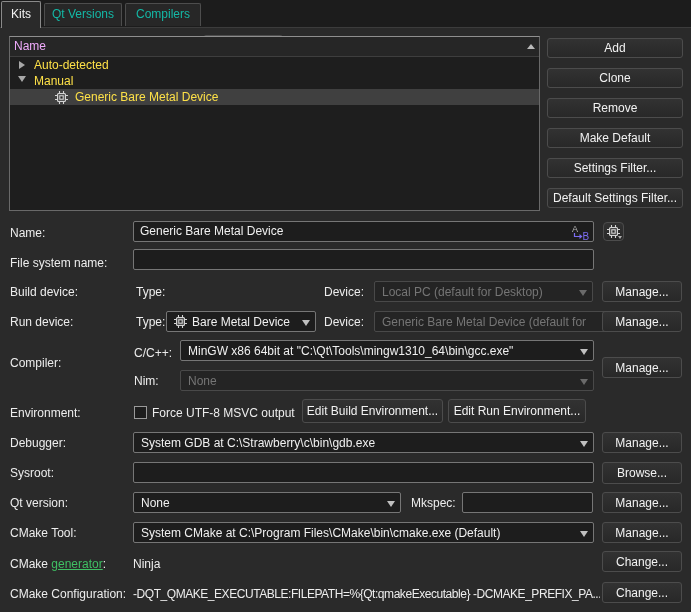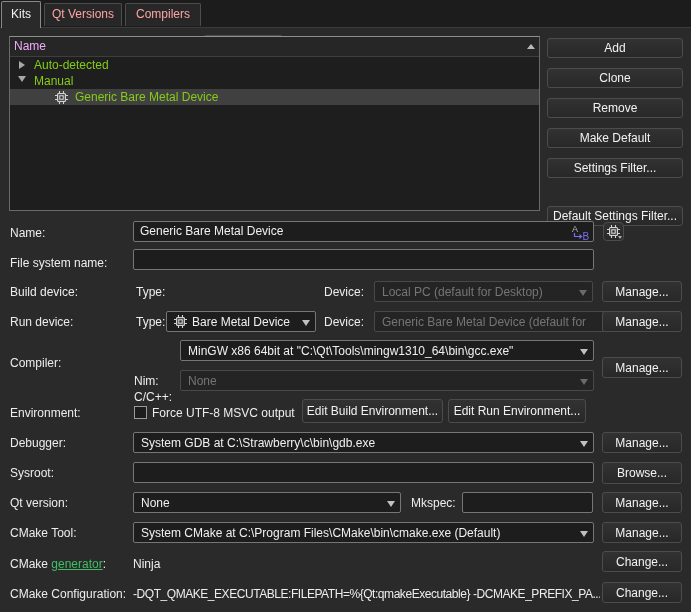--- a/index.html
+++ b/index.html
@@ -1,29 +1,29 @@
 <!DOCTYPE html>
 <html><head>
 <meta charset="utf-8">
 <style>
 * { margin:0; padding:0; box-sizing:border-box; }
 html,body { width:691px; height:612px; background:#1c1c1c; overflow:hidden; }
 #app { position:relative; width:691px; height:612px; font-family:"Liberation Sans", sans-serif; font-size:12px; color:#ededed; background:#1c1c1c; }
 .abs { position:absolute; }
 #pane { left:0; top:28px; width:691px; height:584px; background:#2a2a2a; }
 #paneline { left:0; top:27px; width:691px; height:1px; background:#3c3c3c; }
-.tab { top:3px; height:23px; background:#272727; border:1px solid #4d4d4d; border-bottom:none; border-radius:2px 2px 0 0; color:#fca5a5; text-align:center; line-height:20px; }
+.tab { top:3px; height:23px; background:#272727; border:1px solid #4d4d4d; border-bottom:none; border-radius:2px 2px 0 0; color:#14b8a6; text-align:center; line-height:20px; }
 #tabactive { left:1px; top:1px; width:40px; height:27px; background:#2a2a2a; border:1px solid #8a8a8a; border-bottom:none; border-radius:2px 2px 0 0; text-align:center; line-height:24px; color:#f2f2f2; z-index:5; }
 #tree { left:9px; top:36px; width:531px; height:175px; background:#1e1e1e; border:1px solid #696969; border-top-color:#8f8f8f; }
 #treehdr { left:0; top:0; width:529px; height:20px; background:#262626; border-bottom:1px solid #3e3e3e; line-height:18px; padding-left:4px; color:#f0abfc; }
 .tri-r { width:0; height:0; border-left:6px solid #a8a8a8; border-top:4px solid transparent; border-bottom:4px solid transparent; }
 .tri-d { width:0; height:0; border-top:6px solid #a8a8a8; border-left:4px solid transparent; border-right:4px solid transparent; }
 .tri-u { width:0; height:0; border-bottom:5px solid #b9b9b9; border-left:4px solid transparent; border-right:4px solid transparent; }
 #selrow { left:0; top:52px; width:529px; height:16px; background:#404040; }
-.trow { height:16px; line-height:16px; color:#84cc16; }
+.trow { height:16px; line-height:16px; color:#fde047; }
 .btn { background:linear-gradient(#323232,#282828); border:1px solid #4c4c4c; border-radius:3px; color:#f2f2f2; text-align:right; display:flex; align-items:center; justify-content:center; }
 .input { border-radius:2px; background:#1d1d1d; border:1px solid #767676; color:#f0f0f0; line-height:19px; padding-left:6px; overflow:hidden; white-space:nowrap; }
 .combo { border-radius:2px; background:#1d1d1d; border:1px solid #767676; color:#f0f0f0; display:flex; align-items:center; padding-left:7px; overflow:hidden; white-space:nowrap; }
 .combo .arr { position:absolute; right:5px; top:8px; }
 .dis { background:#242424; border-color:#494949; color:#757575; }
 .dis .arr { border-top-color:#6a6a6a; }
 .lbl { line-height:14px; white-space:nowrap; }
 .green { color:#3fbf63; text-decoration:underline; }
 </style>
 </head>
@@ -54,21 +54,21 @@
       </svg>
     </div>
     <div class="abs trow" style="left:65px;top:52px;">Generic Bare Metal Device</div>
   </div>
 
   <div class="abs btn" style="left:547px;top:38px;width:136px;height:20px;">Add</div>
   <div class="abs btn" style="left:547px;top:68px;width:136px;height:20px;">Clone</div>
   <div class="abs btn" style="left:547px;top:98px;width:136px;height:20px;">Remove</div>
   <div class="abs btn" style="left:547px;top:128px;width:136px;height:20px;">Make Default</div>
   <div class="abs btn" style="left:547px;top:158px;width:136px;height:20px;">Settings Filter...</div>
-  <div class="abs btn" style="left:547px;top:188px;width:136px;height:20px;margin-top:18px;">Default Settings Filter...</div>
+  <div class="abs btn" style="left:547px;top:188px;width:136px;height:20px;">Default Settings Filter...</div>
 
   <div class="abs lbl" style="left:10px;top:226px;">Name:</div>
   <div class="abs input" style="left:133px;top:221px;width:461px;height:21px;">Generic Bare Metal Device</div>
   <div class="abs" style="left:568px;top:223px;width:24px;height:18px;">
     <svg width="24" height="18" viewBox="0 0 24 18">
       <text x="4" y="9" font-size="9" fill="#b4b4b4" font-family="Liberation Sans">A</text>
       <path d="M6.5 10 V13.5 H12.5" stroke="#7b6cf0" fill="none" stroke-width="1.2"></path>
       <path d="M11.5 11 L14.5 13.5 L11.5 16 Z" fill="#7b6cf0"></path>
       <text x="14.5" y="17" font-size="10" fill="#7b6cf0" font-family="Liberation Sans">B</text>
     </svg>
@@ -107,21 +107,21 @@
     </svg>
     Bare Metal Device
     <div class="arr tri-d" style="border-top-color:#c0c0c0;"></div>
   </div>
   <div class="abs lbl" style="left:324px;top:315px;">Device:</div>
   <div class="abs combo dis" style="left:374px;top:311px;width:248px;height:21px;">Generic Bare Metal Device (default for
     <div class="arr tri-d"></div>
   </div>
   <div class="abs btn" style="left:602px;top:311px;width:80px;height:21px;">Manage...</div>
 
-  <div class="abs lbl" style="left:134px;top:346px;margin-top:44px;">C/C++:</div>
+  <div class="abs lbl" style="left:134px;top:346px;">C/C++:</div>
   <div class="abs combo" style="left:180px;top:340px;width:414px;height:21px;">MinGW x86 64bit at "C:\Qt\Tools\mingw1310_64\bin\gcc.exe"
     <div class="arr tri-d" style="border-top-color:#c0c0c0;"></div>
   </div>
   <div class="abs lbl" style="left:10px;top:356px;">Compiler:</div>
   <div class="abs btn" style="left:602px;top:357px;width:80px;height:21px;">Manage...</div>
   <div class="abs lbl" style="left:134px;top:374px;">Nim:</div>
   <div class="abs combo dis" style="left:180px;top:370px;width:414px;height:21px;">None
     <div class="arr tri-d"></div>
   </div>
 

